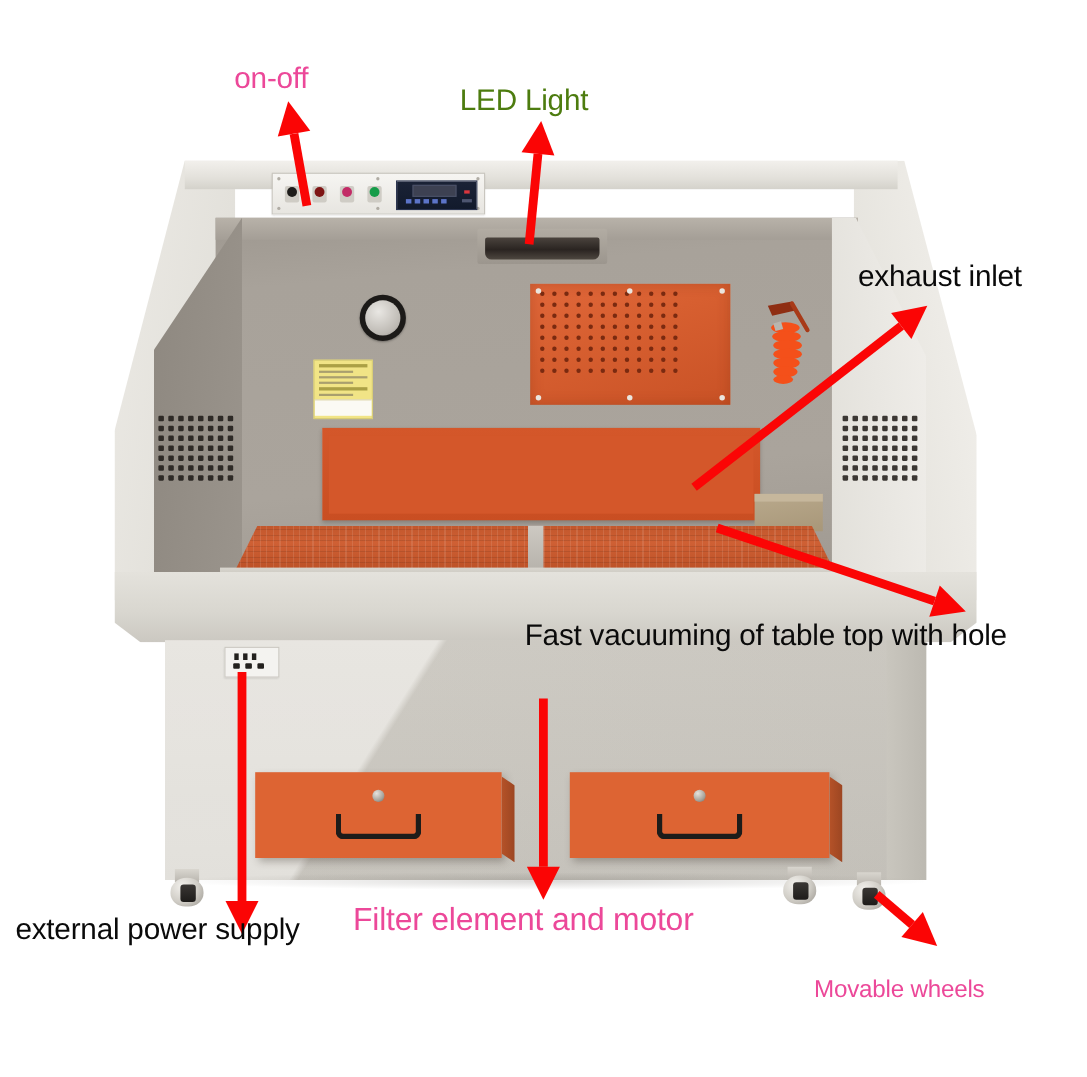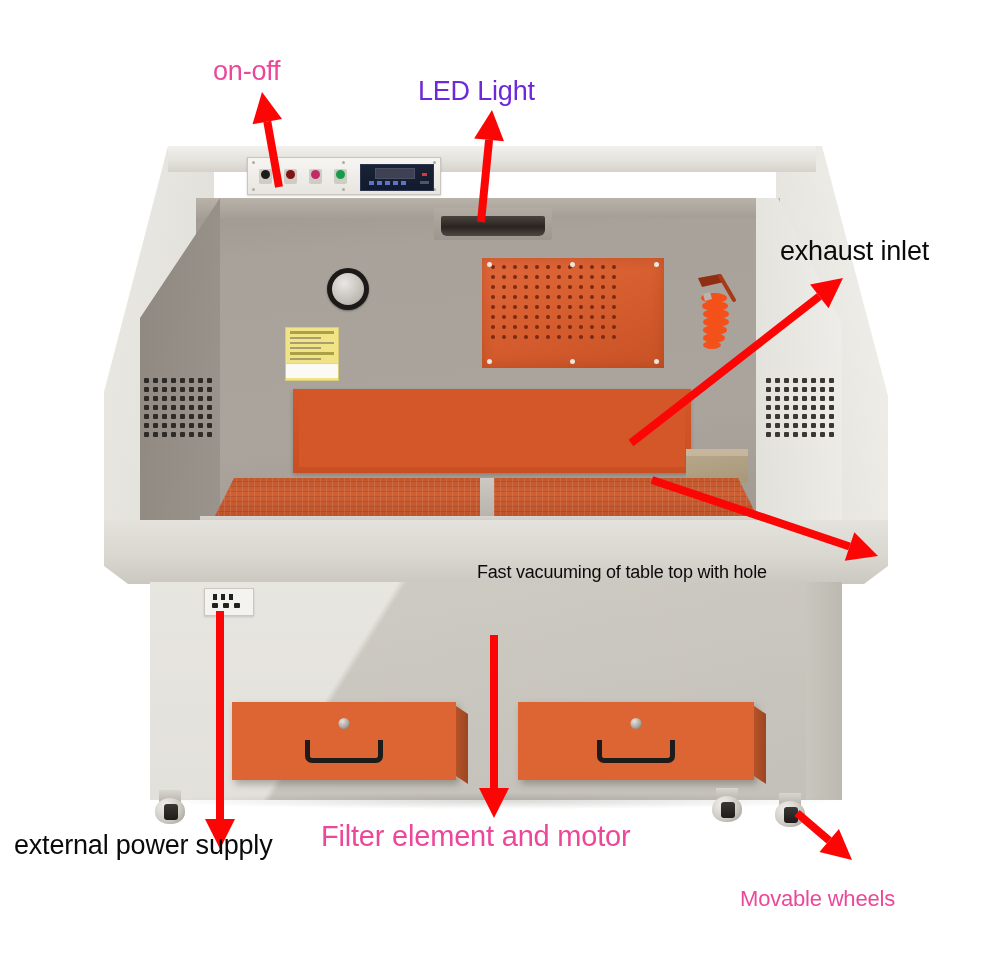--- a/index.html
+++ b/index.html
@@ -731,20 +731,20 @@
       <polygon points="878,556 844.7836194143525,560.6553260669278 854.3459107950692,532.2200911716387" fill="#fb0505"></polygon>
       <line x1="220" y1="611" x2="220" y2="819" stroke="#fb0505" stroke-width="8"></line>
       <polygon points="220,849 205,819 235,819" fill="#fb0505"></polygon>
       <line x1="494" y1="635" x2="494" y2="788" stroke="#fb0505" stroke-width="8"></line>
       <polygon points="494,818 479,788 509,788" fill="#fb0505"></polygon>
       <line x1="797" y1="813" x2="829.1930565848821" y2="840.5104301725356" stroke="#fb0505" stroke-width="8"></line>
       <polygon points="852,860 819.4482716711499,851.9139018800946 838.9378414986144,829.1069584649766" fill="#fb0505"></polygon>
     </svg>
 
   <div class="callout" style="left: 213px; top: 56px; font-size: 27px; color: #ec4899;">on-off</div>
-  <div class="callout" style="left: 418px; top: 76px; font-size: 27px; color: #6d28d9;">LED Light</div>
+  <div class="callout" style="left: 418px; top: 76px; font-size: 27px; color: #4d7c0f;">LED Light</div>
   <div class="callout" style="left: 780px; top: 236px; font-size: 27px; color: rgb(10, 10, 10);">exhaust inlet</div>
-  <div class="callout" style="left: 477px; top: 562px; font-size: 18px; color: rgb(10, 10, 10);">Fast vacuuming of table top with hole</div>
+  <div class="callout" style="left: 477px; top: 562px; font-size: 27px; color: rgb(10, 10, 10);">Fast vacuuming of table top with hole</div>
   <div class="callout" style="left: 14px; top: 830px; font-size: 27px; color: rgb(10, 10, 10);">external power supply</div>
   <div class="callout" style="left: 321px; top: 820px; font-size: 29px; color: #ec4899;">Filter element and motor</div>
   <div class="callout" style="left: 740px; top: 886px; font-size: 22px; color: #ec4899;">Movable wheels</div>
 
 </div>
 
 </body></html>

